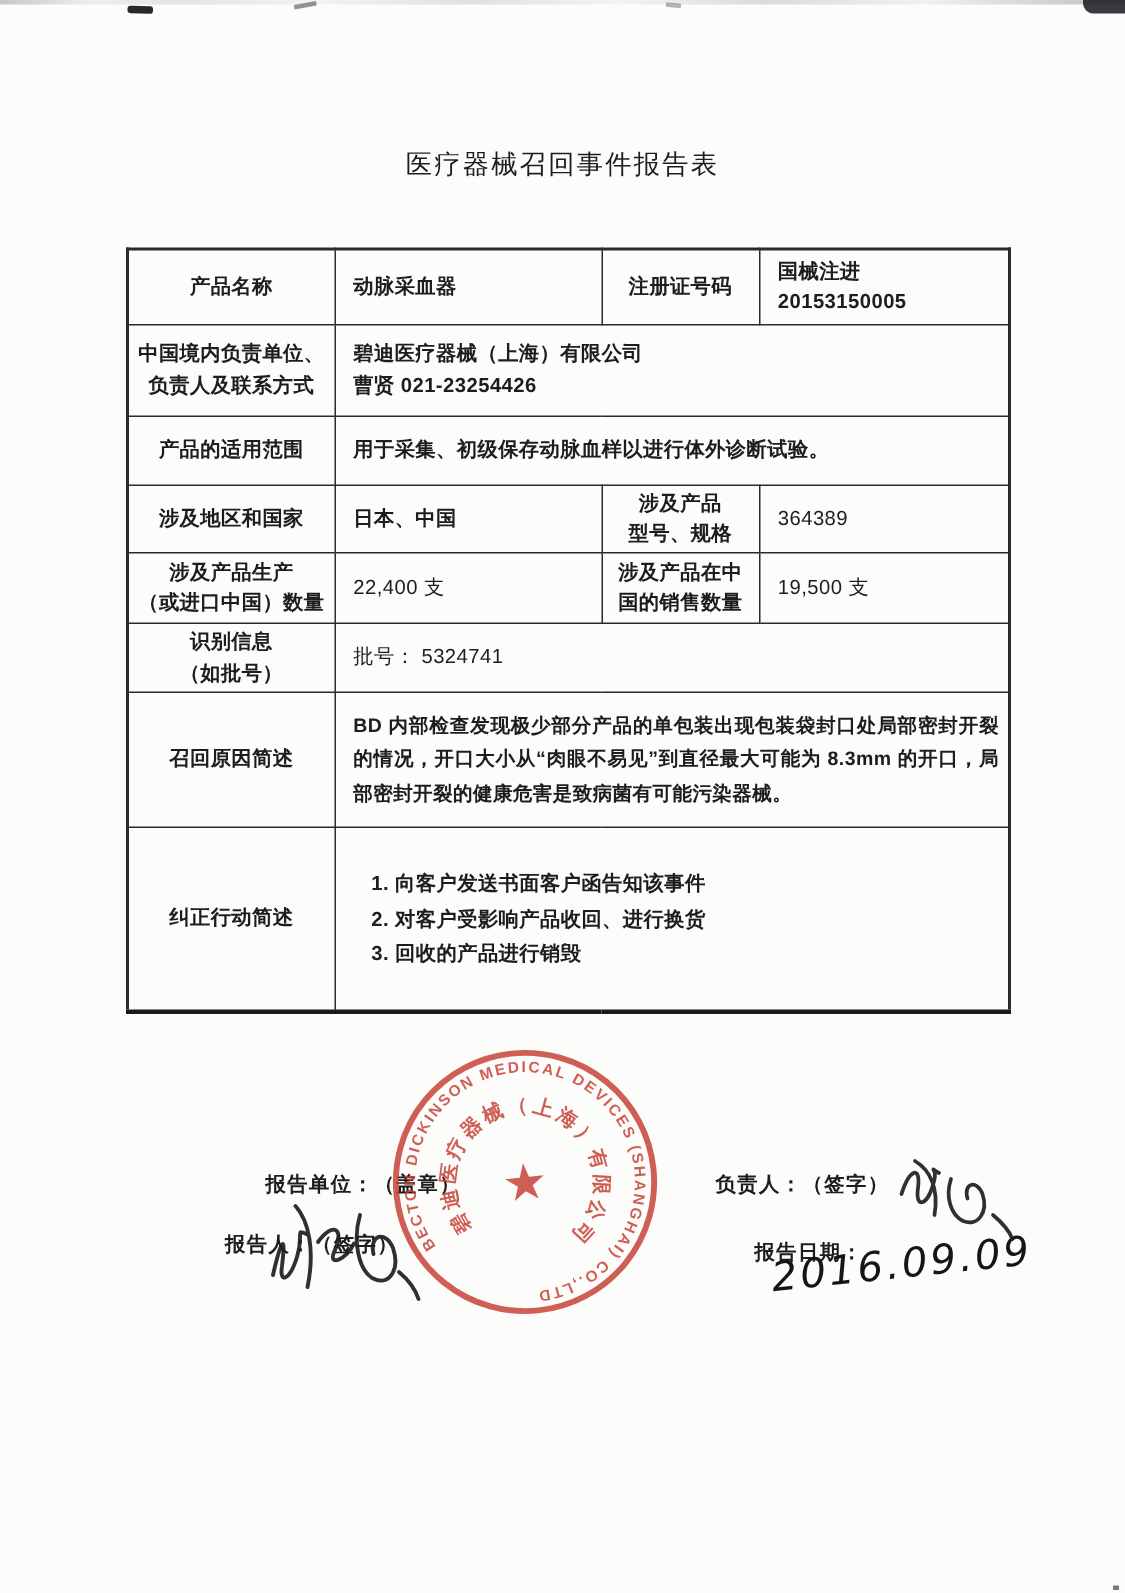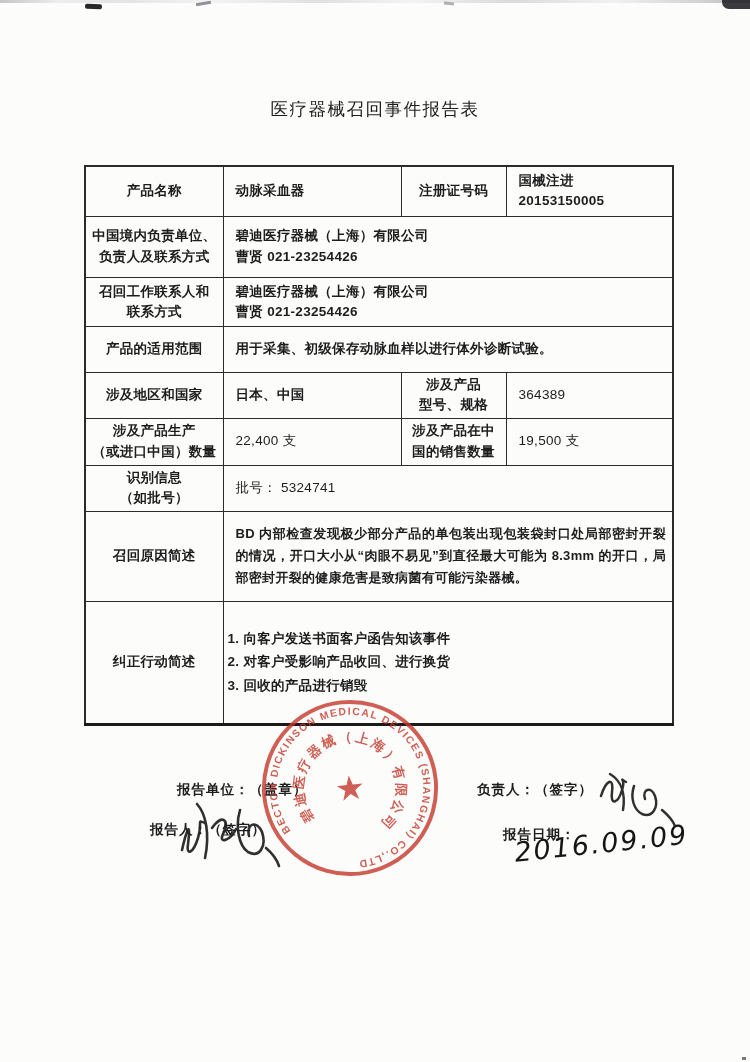--- a/index.html
+++ b/index.html
@@ -65,21 +65,21 @@
     font-weight:600;
   }
   td.val.latin{font-weight:400;letter-spacing:.2px;}
   td.val.num{font-weight:500;}
   tr.r1{height:47px;} tr.r2{height:46px;} tr.r3{height:61px;}
   tr.r4{height:46px;} tr.r5{height:46px;} tr.r6{height:45px;}
   tr.r7{height:47px;} tr.r8{height:46px;}
   tr.r9{height:90px;}
   tr.r9 td.val{font-size:13px;line-height:1.7;padding:6px 6px 6px 12px;text-align:justify;}
   tr.r10{height:123px;}
-  tr.r10 td.val{line-height:1.75;padding-left:4px;}
+  tr.r10 td.val{line-height:1.75;padding-left:24px;}
 
   
   .foot-label{position:absolute;font-size:13.5px;font-weight:700;letter-spacing:1px;}
   .fl-unit{left:150px;top:781px;margin-left:27px;}
   .fl-resp{left:477px;top:781px;}
   .fl-reporter{left:150px;top:821px;}
   .fl-date{left:503px;top:826px;text-align:right;}
   .hand-date{
     position:absolute;left:514px;top:828px;width:170px;
     font-size:27px;font-style:italic;font-weight:500;
@@ -120,26 +120,20 @@
     <tbody>
         <tr class="r1">
       <td class="lab">产品名称</td>
       <td class="val">动脉采血器</td>
       <td class="lab">注册证号码</td>
       <td class="val">国械注进 20153150005</td>
     </tr>
     <tr class="r3">
       <td class="lab">中国境内负责单位、
 负责人及联系方式</td>
-      <td class="val" colspan="3">碧迪医疗器械（上海）有限公司
-曹贤 021-23254426</td>
-    </tr>
-    <tr class="r4">
-      <td class="lab">召回工作联系人和
-联系方式</td>
       <td class="val" colspan="3">碧迪医疗器械（上海）有限公司
 曹贤 021-23254426</td>
     </tr>
     <tr class="r5">
       <td class="lab">产品的适用范围</td>
       <td class="val" colspan="3">用于采集、初级保存动脉血样以进行体外诊断试验。</td>
     </tr>
     <tr class="r6">
       <td class="lab">涉及地区和国家</td>
       <td class="val">日本、中国</td>

